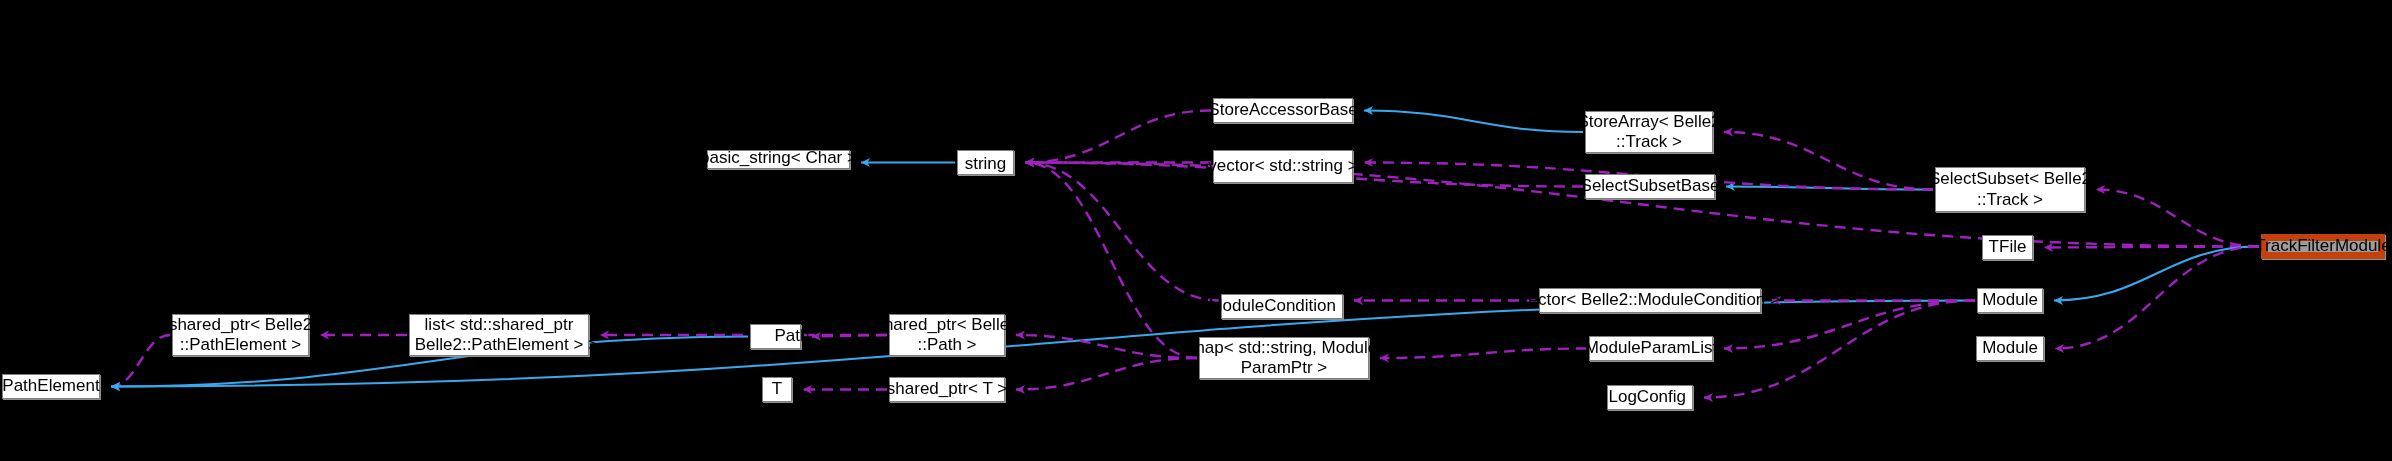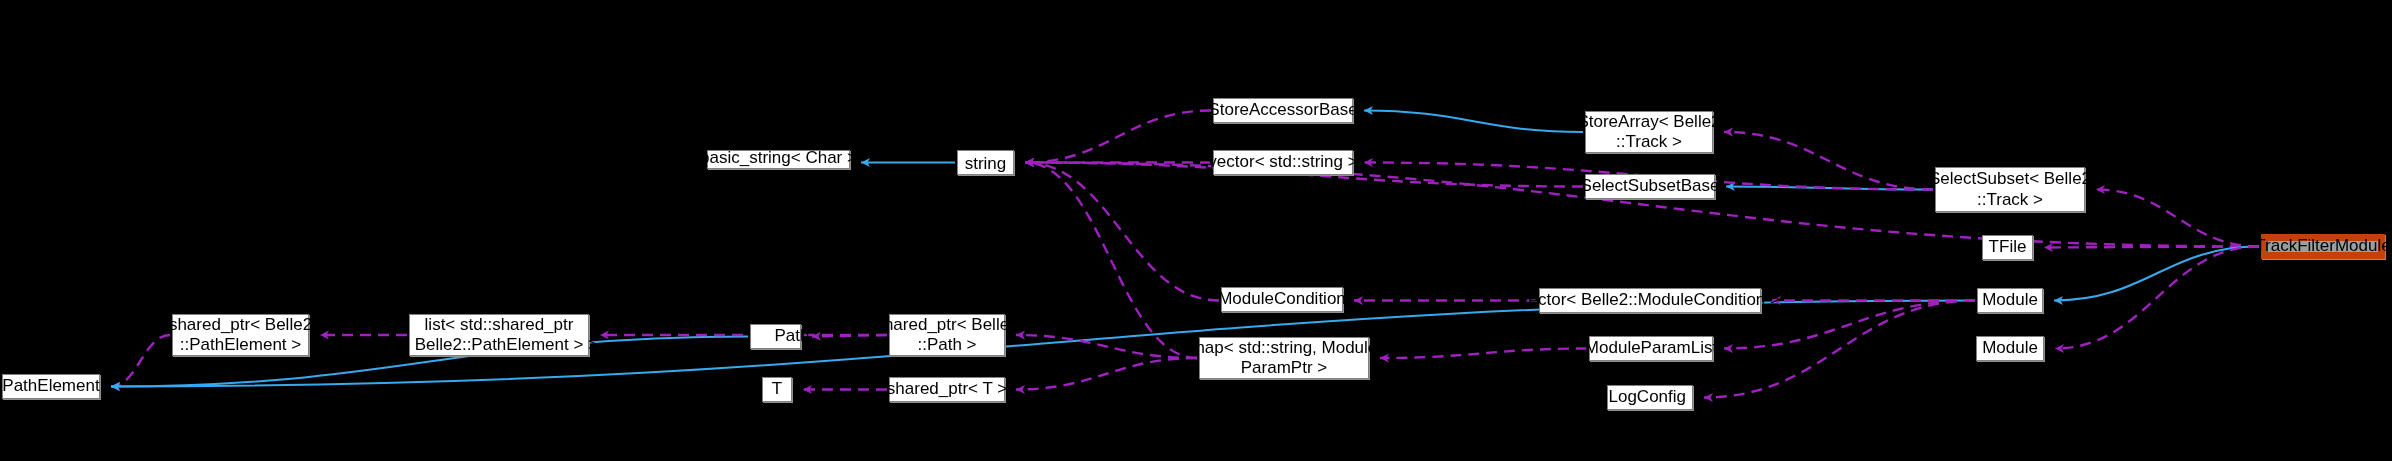--- a/index.html
+++ b/index.html
@@ -66,22 +66,22 @@
       <div class="node" style="left: 409px; top: 314px; width: 180px; height: 42px;"><span>list&lt; std::shared_ptr
 &lt; Belle2::PathElement &gt; &gt;</span></div>
       <div class="node" style="left: 750px; top: 324px; width: 51px; height: 25px; padding-left: 33px;"><span>Path</span></div>
       <div class="node" style="left: 889px; top: 314px; width: 116px; height: 42px;"><span>shared_ptr&lt; Belle2
 ::Path &gt;</span></div>
       <div class="node" style="left: 762px; top: 377px; width: 30px; height: 25px;"><span>T</span></div>
       <div class="node" style="left: 889px; top: 377px; width: 116px; height: 25px;"><span>shared_ptr&lt; T &gt;</span></div>
       <div class="node" style="left: 707px; top: 150px; width: 143px; height: 19px; align-items: flex-end;"><span>basic_string&lt; Char &gt;</span></div>
       <div class="node" style="left: 957px; top: 150px; width: 57px; height: 25px; align-items: flex-end;"><span>string</span></div>
       <div class="node" style="left: 1213px; top: 98px; width: 140px; height: 25px;"><span>StoreAccessorBase</span></div>
-      <div class="node" style="left: 1213px; top: 150px; width: 140px; height: 25px;"><span>vector&lt; std::string &gt;</span></div>
-      <div class="node" style="left: 1221px; top: 287px; width: 122px; height: 25px;"><span>ModuleCondition</span></div>
+      <div class="node" style="left: 1213px; top: 150px; width: 140px; height: 33px;"><span>vector&lt; std::string &gt;</span></div>
+      <div class="node" style="left: 1221px; top: 294px; width: 122px; height: 25px; justify-content: flex-end;"><span>ModuleCondition</span></div>
       <div class="node" style="left: 1199px; top: 337px; width: 170px; height: 42px;"><span>map&lt; std::string, Module
 ParamPtr &gt;</span></div>
       <div class="node" style="left: 1585px; top: 111px; width: 128px; height: 42px;"><span>StoreArray&lt; Belle2
 ::Track &gt;</span></div>
       <div class="node" style="left: 1585px; top: 174px; width: 130px; height: 25px;"><span>SelectSubsetBase</span></div>
       <div class="node" style="left: 1539px; top: 288px; width: 222px; height: 25px;"><span>vector&lt; Belle2::ModuleCondition &gt;</span></div>
       <div class="node" style="left: 1589px; top: 336px; width: 124px; height: 25px;"><span>ModuleParamList</span></div>
       <div class="node" style="left: 1607px; top: 385px; width: 86px; height: 25px; justify-content: flex-end;"><span>LogConfig</span></div>
       <div class="node" style="left: 1935px; top: 167px; width: 150px; height: 45px;"><span>SelectSubset&lt; Belle2
 ::Track &gt;</span></div>

